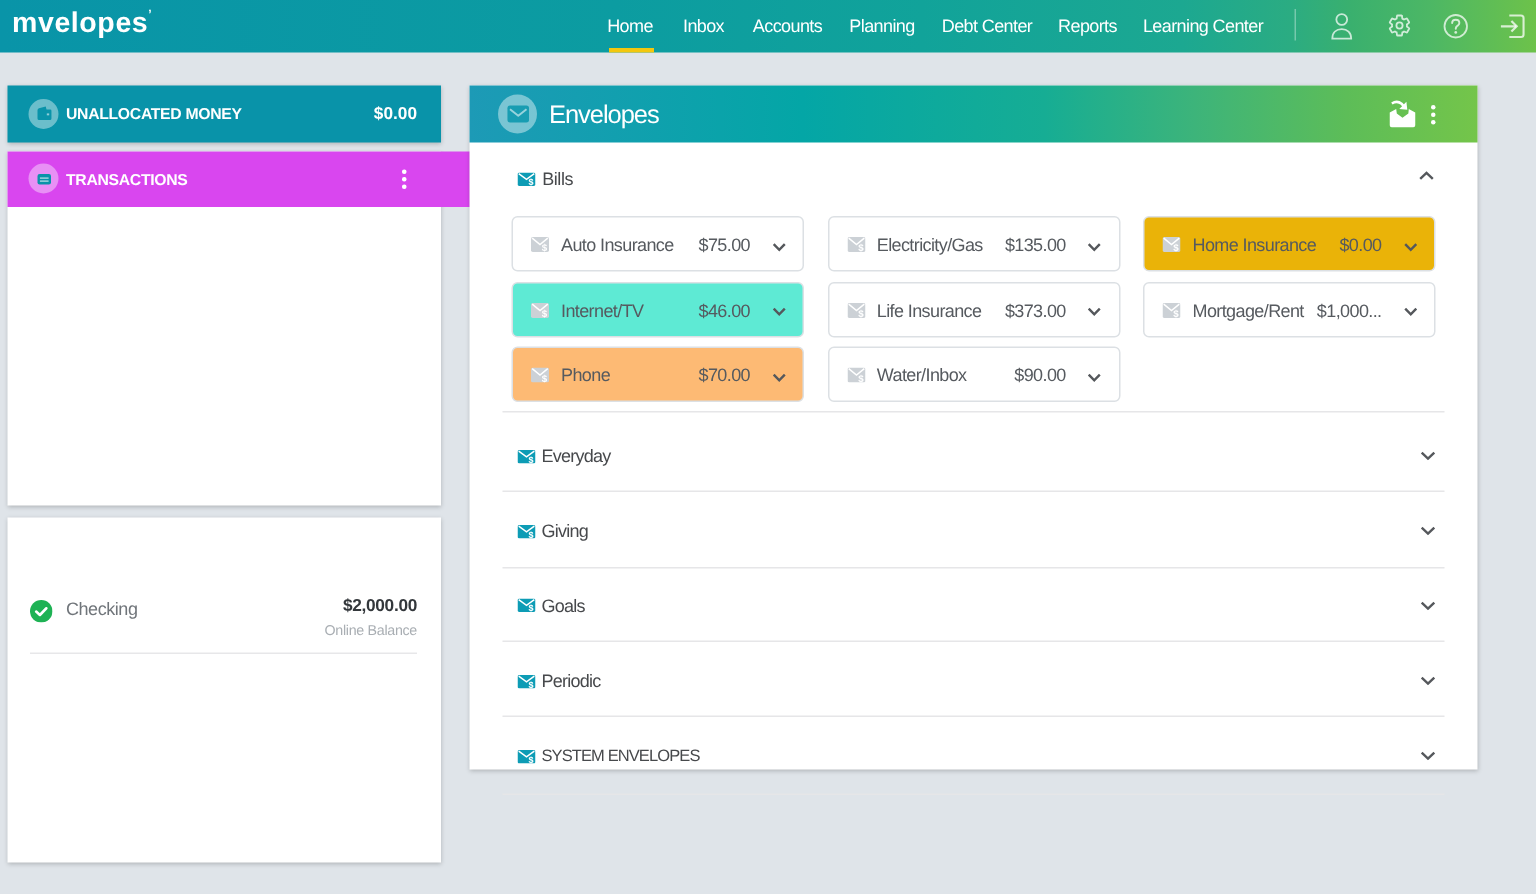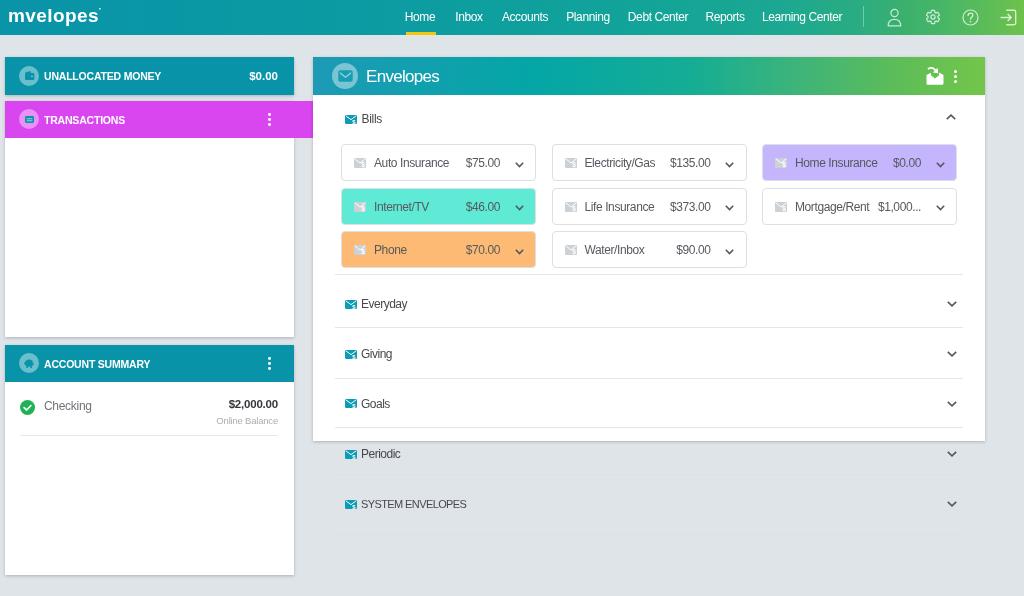--- a/index.html
+++ b/index.html
@@ -70,48 +70,32 @@
     <div class="abs hdrtxt" style="left:39px;top:13px">TRANSACTIONS</div>
     <div class="abs dots3" style="left:263px;top:12.5px">
         <div></div>
         <div></div>
         <div></div>
       </div>
   </div>
 </div>
 
 <div class="abs" style="left:5px;top:345px;width:289px;height:230px;background:#fff;box-shadow:0 1px 3px rgba(0,0,0,0.22)">
-  <div class="abs" style="left:0;top:0;width:289px;height:36.5px;background:#0993a9">
-    <div class="abs" style="left:14px;top:8px;width:20px;height:20px;border-radius:50%;background:rgba(255,255,255,0.4)"></div>
-    <svg class="abs" style="left:18px;top:12.5px" width="12" height="11" viewBox="0 0 12 11">
-      <ellipse cx="6.2" cy="5.2" rx="4.6" ry="3.6" fill="#0993a9"></ellipse>
-      <path d="M2 4.5 L0.9 5.9 L2.2 6.4 Z" fill="#0993a9"></path>
-      <rect x="3.2" y="8.2" width="1.6" height="1.8" fill="#0993a9"></rect>
-      <rect x="7.4" y="8.2" width="1.6" height="1.8" fill="#0993a9"></rect>
-      <circle cx="10" cy="4.6" r="0.7" fill="rgba(255,255,255,0.5)"></circle>
-    </svg>
-    <div class="abs hdrtxt" style="left:39px;top:12.5px">ACCOUNT SUMMARY</div>
-    <div class="abs dots3" style="left:263px;top:12px">
-        <div></div>
-        <div></div>
-        <div></div>
-      </div>
-  </div>
 
   <svg class="abs" style="left:14.5px;top:54.5px" width="15" height="15" viewBox="0 0 15 15">
     <circle cx="7.5" cy="7.5" r="7.5" fill="#1eb254"></circle>
     <path d="M4.1 7.7 L6.6 10 L10.9 5.5" fill="none" stroke="#fff" stroke-width="1.7" stroke-linecap="round" stroke-linejoin="round"></path>
   </svg>
   <div class="abs" style="left:39px;top:53.5px;font-size:12px;letter-spacing:-0.3px;color:#70757a">Checking</div>
   <div class="abs" style="right:16px;top:52.5px;font-size:11.5px;letter-spacing:-0.2px;font-weight:bold;color:#33373b">$2,000.00</div>
   <div class="abs" style="right:16px;top:70px;font-size:9.5px;letter-spacing:-0.2px;color:#a9aeb3">Online Balance</div>
   <div class="abs" style="left:15px;top:89.5px;width:258px;height:1px;background:#e7e7e9"></div>
 </div>
 
-<div class="abs" style="left:313px;top:57px;width:672px;height:384px;background:#fff;box-shadow:0 1px 3px rgba(0,0,0,0.22)">
+<div class="abs" style="left:313px;top:57px;width:672px;height:456px;background:#fff;box-shadow:0 1px 3px rgba(0,0,0,0.22)">
 
   <div class="abs" style="left:0;top:0;width:672px;height:38px;background:linear-gradient(90deg,#1d9ab6 0%,#04a6a6 33%,#16ad94 57%,#3db47a 72%,#5dbd58 87%,#74c54a 100%)">
     <div class="abs" style="left:18.8px;top:5.7px;width:26px;height:26px;border-radius:50%;background:rgba(255,255,255,0.42)"></div>
     <svg class="abs" style="left:24.7px;top:12.8px" width="15" height="12" viewBox="0 0 15 12">
       <rect x="0.3" y="0.3" width="14.4" height="11.4" rx="1.8" fill="#189db2"></rect>
       <path d="M2 2.8 L7.5 7.2 L13 2.8" fill="none" stroke="rgba(255,255,255,0.55)" stroke-width="1.3" stroke-linejoin="round"></path>
     </svg>
     <div class="abs" style="left:53px;top:10.5px;font-size:17px;letter-spacing:-0.7px;color:#fff;line-height:17px">Envelopes</div>
 
     <svg class="abs" style="left:612px;top:9px" width="20" height="20" viewBox="0 0 20 20">
@@ -154,21 +138,21 @@
           <rect x="0" y="0" width="12" height="10" rx="1.2" fill="#ccd1d6"></rect>
           <path d="M0.8 0.8 L6 5 L11.2 0.8" fill="none" stroke="#fff" stroke-width="1"></path>
           <text x="9" y="9.4" font-family="Liberation Sans" font-size="6.5" font-weight="bold" fill="#fff" text-anchor="middle">$</text>
         </svg>
         <div class="abs" style="left:32px;top:11px;font-size:12px;letter-spacing:-0.4px;color:#565a5f;line-height:14px">Electricity/Gas</div>
         <div class="abs" style="right:35px;top:11px;font-size:12px;letter-spacing:-0.4px;color:#565a5f;line-height:14px">$135.00</div>
         <svg class="abs" style="right:11.4px;top:16.5px" width="9" height="6" viewBox="0 0 9 6">
           <path d="M0.8 0.8 L4.5 4.6 L8.2 0.8" fill="none" stroke="#55585c" stroke-width="1.6"></path>
         </svg>
       </div>
-      <div class="abs" style="left:449px;top:87px;width:195px;height:37px;border:1px solid #dce0e4;border-radius:4px;background:#c4b5fd">
+      <div class="abs" style="left:449px;top:87px;width:195px;height:37px;border:1px solid #dce0e4;border-radius:4px;background:#eab308">
         <svg class="abs" style="left:12px;top:13px" width="12" height="10" viewBox="0 0 12 10">
           <rect x="0" y="0" width="12" height="10" rx="1.2" fill="#ccd1d6"></rect>
           <path d="M0.8 0.8 L6 5 L11.2 0.8" fill="none" stroke="#fff" stroke-width="1"></path>
           <text x="9" y="9.4" font-family="Liberation Sans" font-size="6.5" font-weight="bold" fill="#fff" text-anchor="middle">$</text>
         </svg>
         <div class="abs" style="left:32px;top:11px;font-size:12px;letter-spacing:-0.4px;color:#565a5f;line-height:14px">Home Insurance</div>
         <div class="abs" style="right:35px;top:11px;font-size:12px;letter-spacing:-0.4px;color:#565a5f;line-height:14px">$0.00</div>
         <svg class="abs" style="right:11.4px;top:16.5px" width="9" height="6" viewBox="0 0 9 6">
           <path d="M0.8 0.8 L4.5 4.6 L8.2 0.8" fill="none" stroke="#55585c" stroke-width="1.6"></path>
         </svg>

